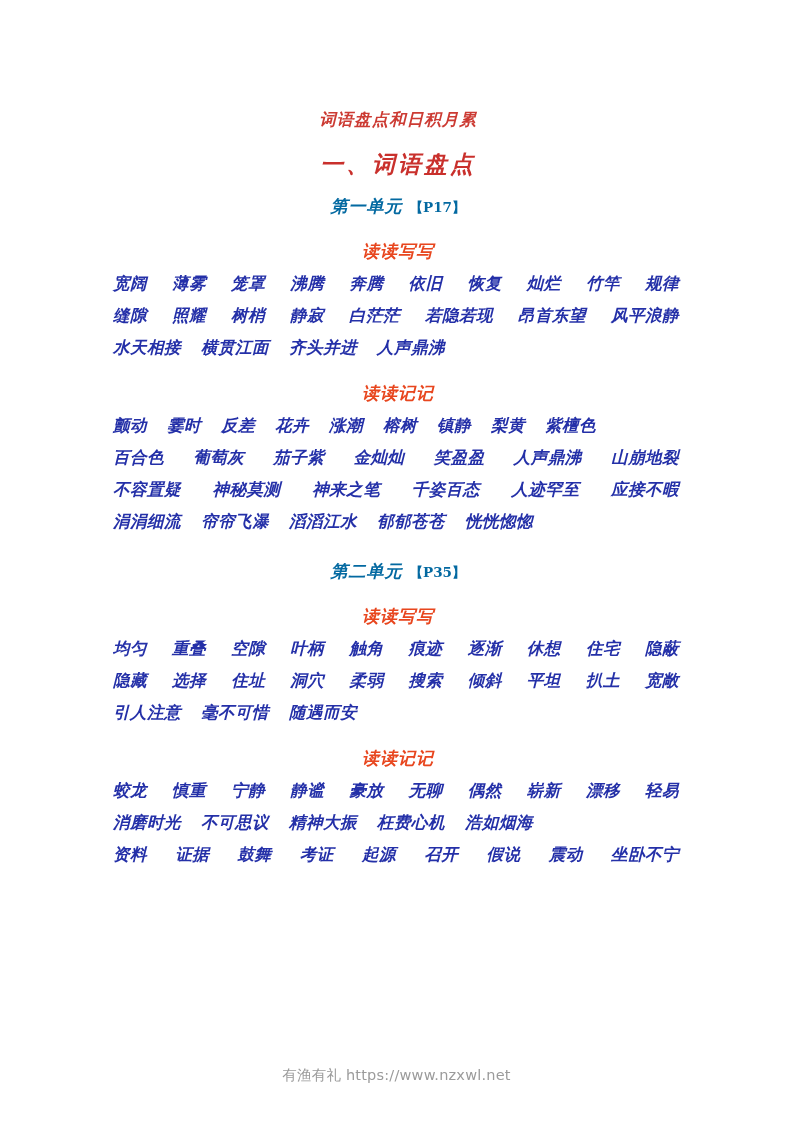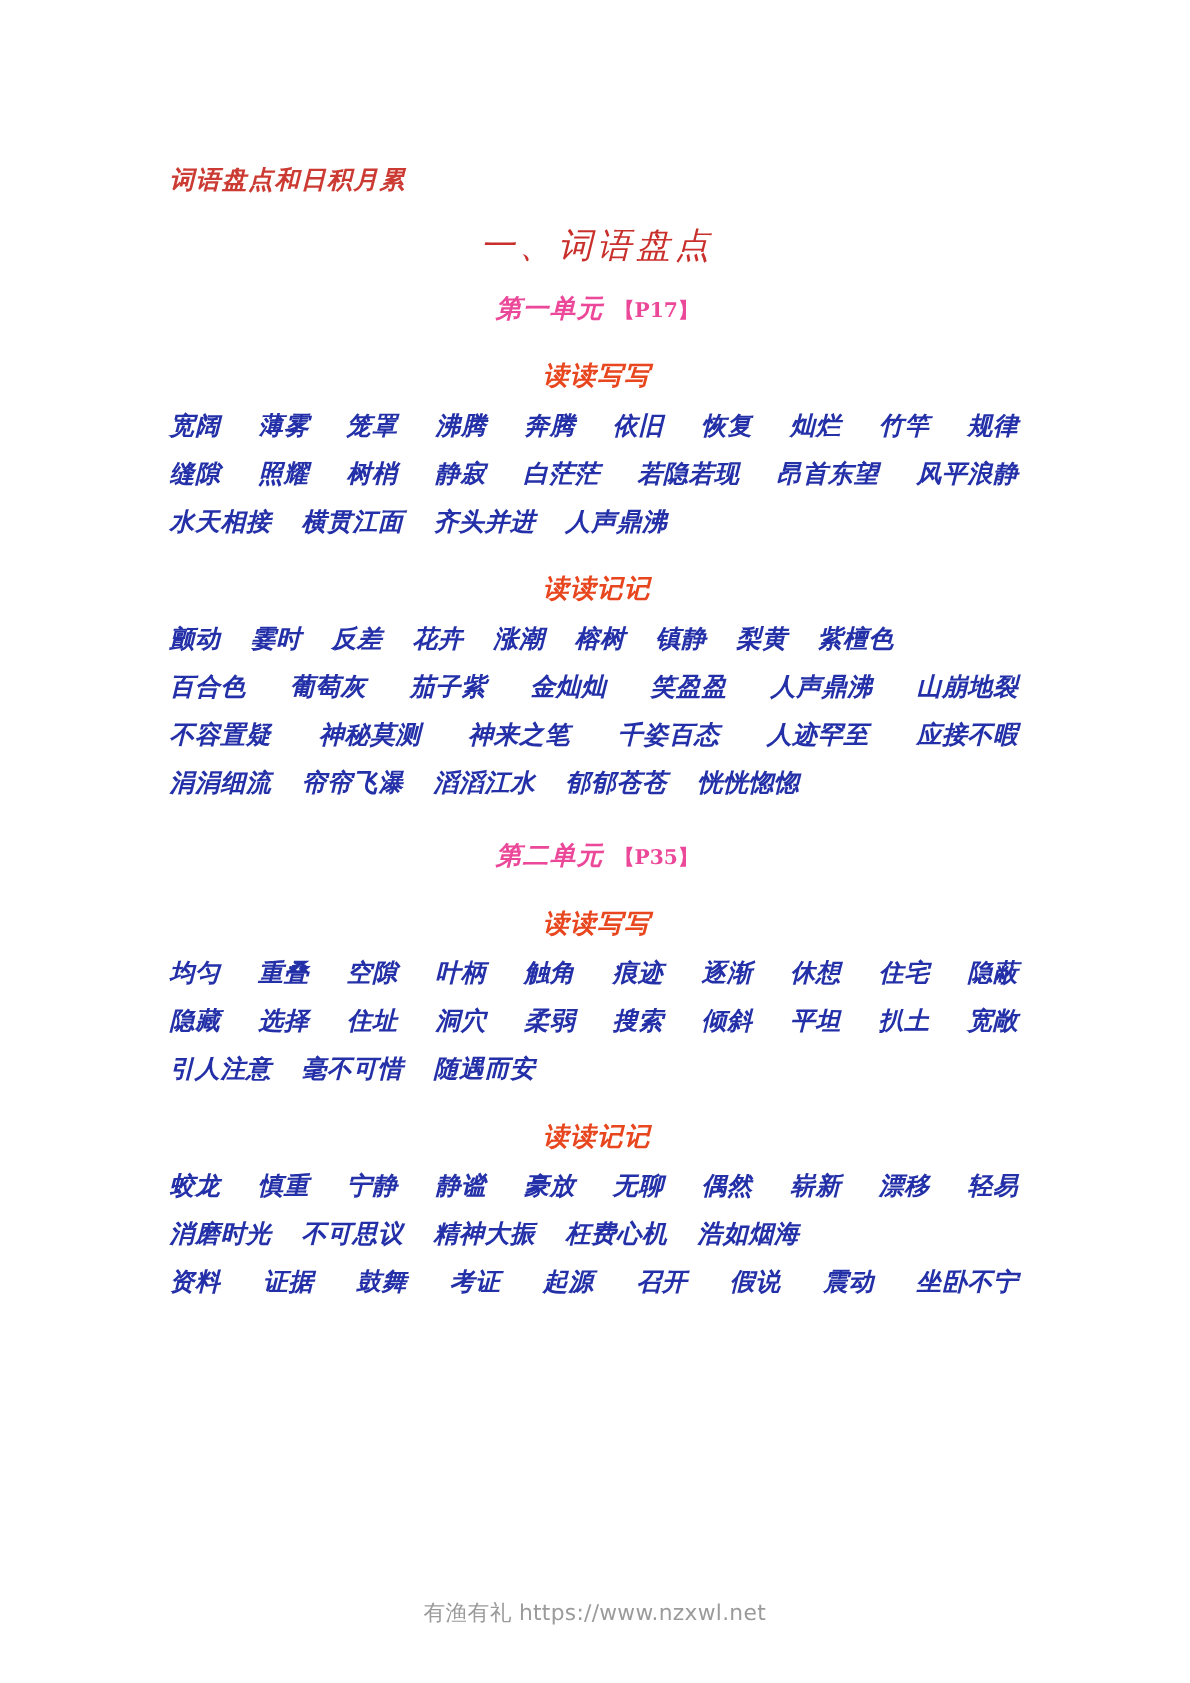--- a/index.html
+++ b/index.html
@@ -37,44 +37,44 @@
     text-align: center;
     color: #c9302c;
     font-size: 19px;
     font-weight: bold;
     letter-spacing: 1px;
     line-height: 30px;
     font-family: "DejaVu Serif", "Liberation Serif", serif;
     font-style: italic;
   }
   .doc-subtitle {
-    text-align: left;
+    text-align: center;
     color: #cc3b33;
     font-size: 16.5px;
     font-weight: bold;
     letter-spacing: 1px;
     line-height: 30px;
     margin-top: 12px;
     font-family: "DejaVu Serif", "Liberation Serif", serif;
     font-style: italic;
   }
   .section-title {
     text-align: center;
     color: #c9302c;
     font-size: 23px;
-    font-weight: normal;
+    font-weight: bold;
     letter-spacing: 3px;
     line-height: 34px;
     margin-top: 12px;
     font-family: "DejaVu Serif", "Liberation Serif", serif;
     font-style: italic;
   }
   .unit-title {
     text-align: center;
-    color: #ec4899;
+    color: #0369a1;
     font-size: 17px;
     font-weight: bold;
     letter-spacing: 1px;
     line-height: 30px;
     margin-top: 10px;
     font-family: "DejaVu Serif", "Liberation Serif", serif;
     font-style: italic;
   }
   .unit-title .page-ref {
     font-size: 13.5px;

